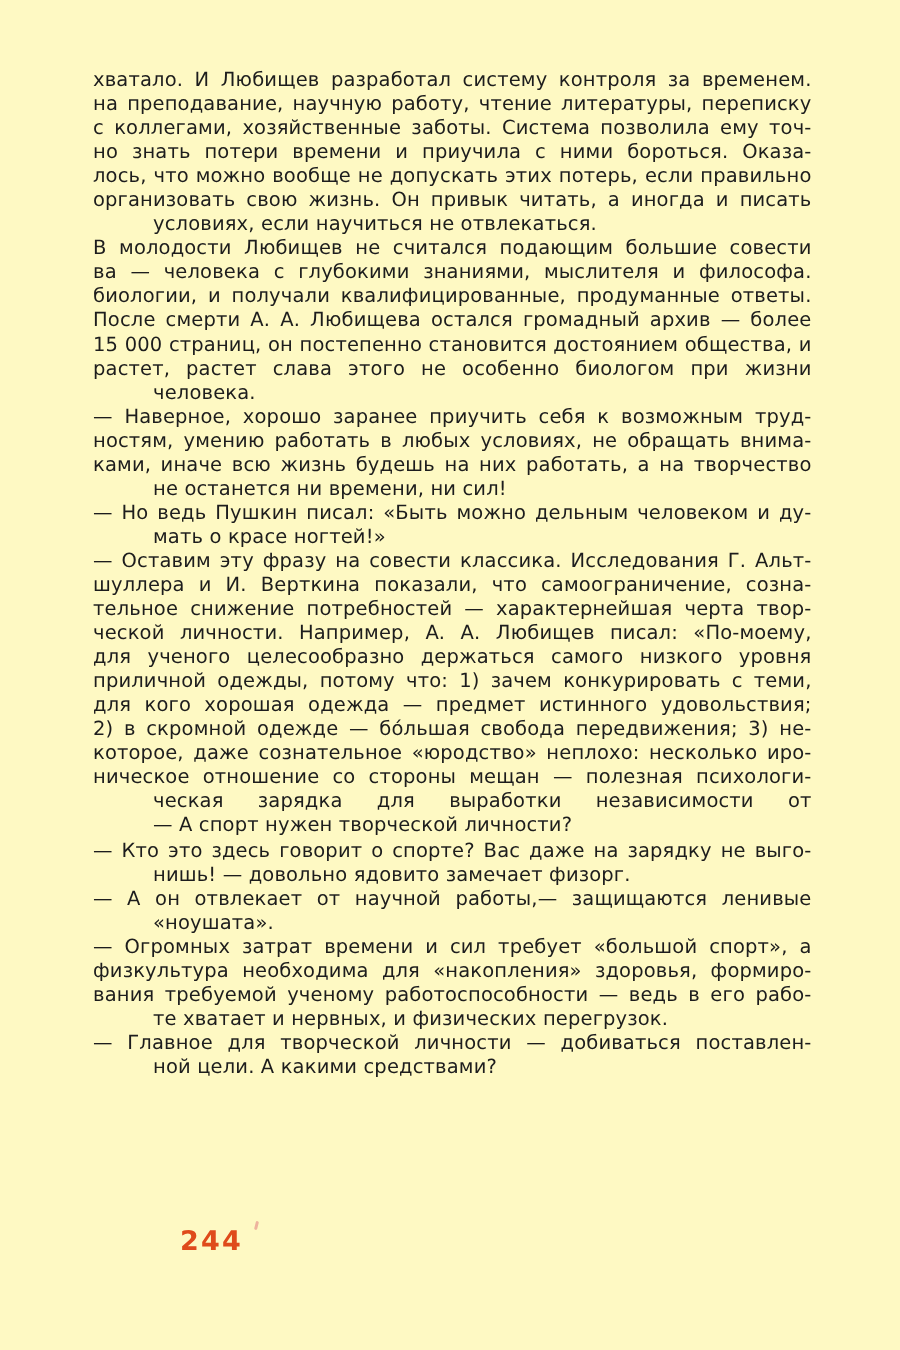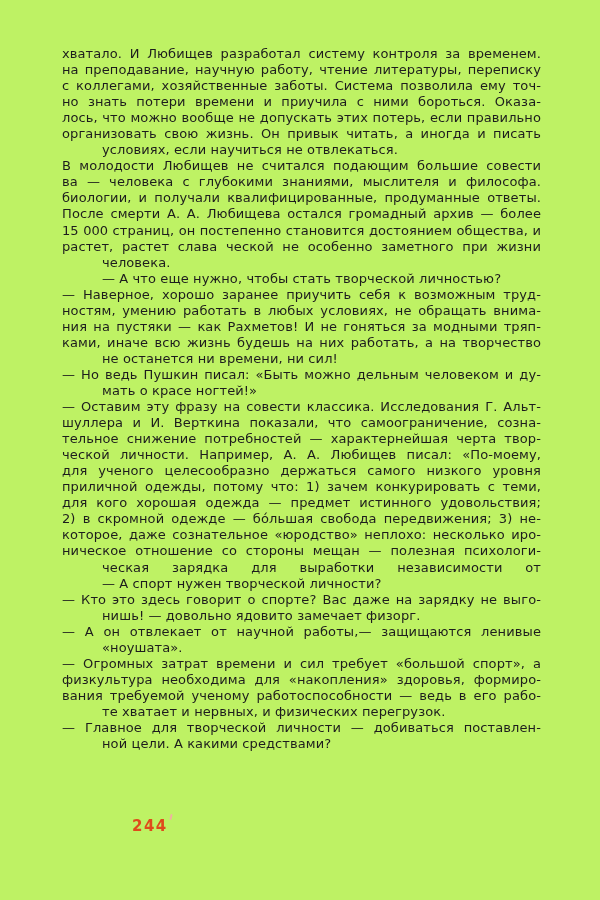--- a/index.html
+++ b/index.html
@@ -14,51 +14,49 @@
     color:#1d1d1d;font-size:13px;font-weight:normal;
     letter-spacing:0.1px;
   }
   .ln{
     height:16.05px;line-height:16.05px;
     text-align:justify;text-align-last:justify;
     overflow:hidden;
   }
   .ln.last{text-align-last:left;margin-left:40px;}
   .pagenum{
-    position:absolute;left:132px;top:817px;
-    font-size:15px;font-weight:bold;letter-spacing:1.5px;
+    position:absolute;left:120px;top:817px;
+    font-size:18px;font-weight:bold;letter-spacing:1.5px;
   }
   .speck{
     position:absolute;left:170px;top:814px;width:2px;height:6px;
     border-radius:1px;transform:rotate(14deg);
   }
 </style>
 </head>
 <body>
 
-<div class="page" style="background: #bef264;">
+<div class="page" style="background: #fef9c3;">
   <div class="textblock" style="color: rgb(29, 29, 29);">
     <div class="ln">хватало. И Любищев разработал систему контроля за временем.</div>
     <div class="ln">на преподавание, научную работу, чтение литературы, переписку</div>
     <div class="ln">с коллегами, хозяйственные заботы. Система позволила ему точ-</div>
     <div class="ln">но знать потери времени и приучила с ними бороться. Оказа-</div>
     <div class="ln">лось, что можно вообще не допускать этих потерь, если правильно</div>
     <div class="ln">организовать свою жизнь. Он привык читать, а иногда и писать</div>
     <div class="ln last">условиях, если научиться не отвлекаться.</div>
     <div class="ln">В молодости Любищев не считался подающим большие совести</div>
     <div class="ln">ва — человека с глубокими знаниями, мыслителя и философа.</div>
     <div class="ln">биологии, и получали квалифицированные, продуманные ответы.</div>
     <div class="ln">После смерти А. А. Любищева остался громадный архив — более</div>
     <div class="ln">15 000 страниц, он постепенно становится достоянием общества, и</div>
-    <div class="ln">растет, растет слава ческой не особенно заметного при жизни</div>
+    <div class="ln">растет, растет слава этого не особенно биологом при жизни</div>
     <div class="ln last">человека.</div>
-    <div class="ln last">— А что еще нужно, чтобы стать творческой личностью?</div>
     <div class="ln">— Наверное, хорошо заранее приучить себя к возможным труд-</div>
     <div class="ln">ностям, умению работать в любых условиях, не обращать внима-</div>
-    <div class="ln">ния на пустяки — как Рахметов! И не гоняться за модными тряп-</div>
     <div class="ln">ками, иначе всю жизнь будешь на них работать, а на творчество</div>
     <div class="ln last">не останется ни времени, ни сил!</div>
     <div class="ln">— Но ведь Пушкин писал: «Быть можно дельным человеком и ду-</div>
     <div class="ln last">мать о красе ногтей!»</div>
     <div class="ln">— Оставим эту фразу на совести классика. Исследования Г. Альт-</div>
     <div class="ln">шуллера и И. Верткина показали, что самоограничение, созна-</div>
     <div class="ln">тельное снижение потребностей — характернейшая черта твор-</div>
     <div class="ln">ческой личности. Например, А. А. Любищев писал: «По-моему,</div>
     <div class="ln">для ученого целесообразно держаться самого низкого уровня</div>
     <div class="ln">приличной одежды, потому что: 1) зачем конкурировать с теми,</div>

